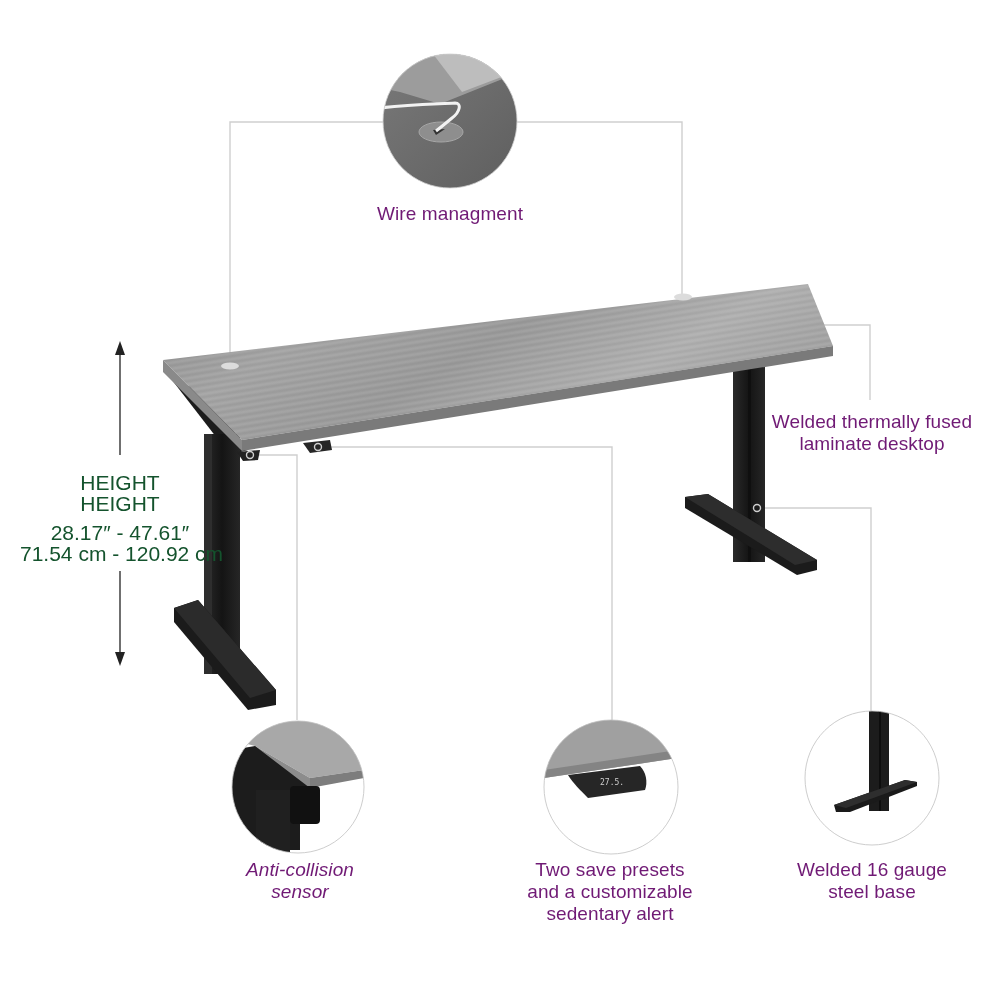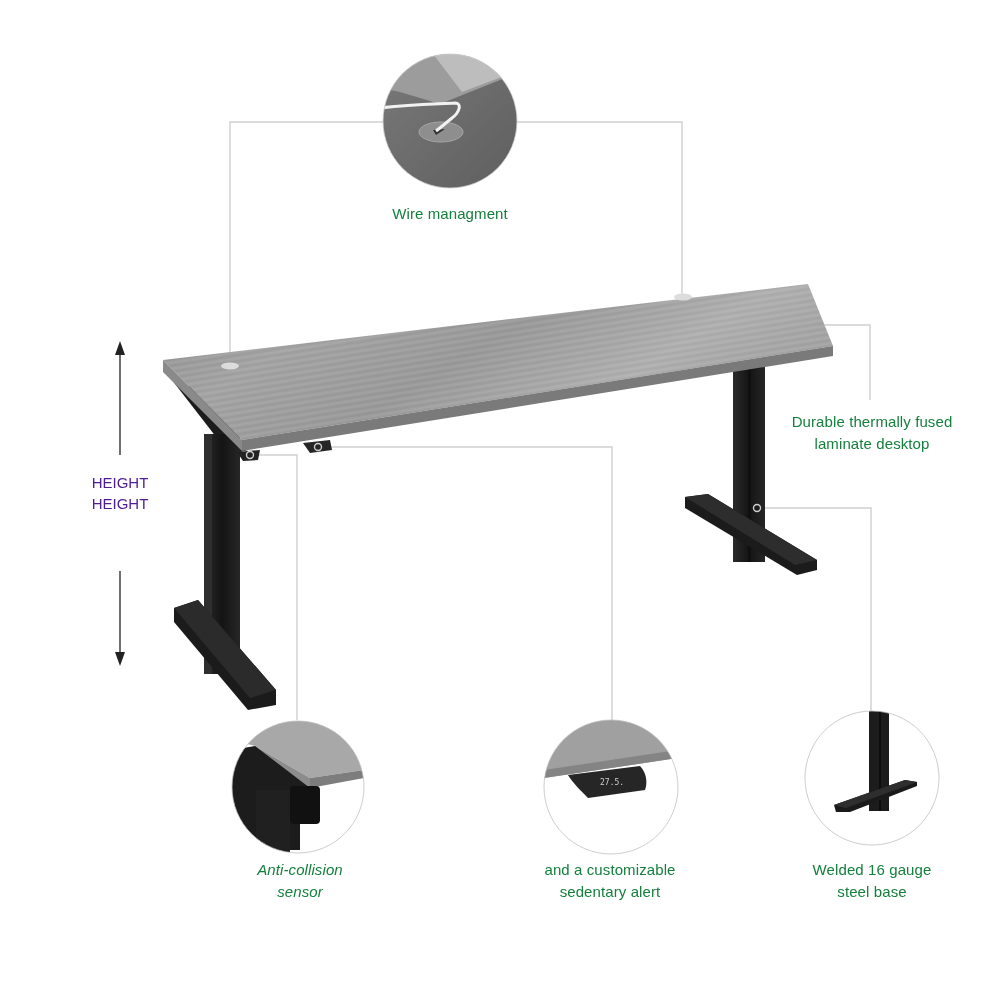--- a/index.html
+++ b/index.html
@@ -1,24 +1,24 @@
 <!DOCTYPE html>
 <html><head>
 <meta charset="utf-8">
 <style>
   html, body { margin: 0; padding: 0; background: #ffffff; }
   body { width: 1000px; height: 1000px; position: relative; overflow: hidden;
          font-family: "Liberation Sans", "DejaVu Sans", sans-serif; color: #222222; }
   .stage { position: absolute; left: 0; top: 0; width: 1000px; height: 1000px; }
   svg.art { position: absolute; left: 0; top: 0; }
-  .label { position: absolute; text-align: center; font-size: 15px; line-height: 22px;
-           color: #15803d; font-weight: 300; letter-spacing: 0.1px; }
+  .label { position: absolute; text-align: center; font-size: 19px; line-height: 22px;
+           color: #701a75; font-weight: 300; letter-spacing: 0.1px; }
   .label span { display: block; white-space: nowrap; }
   .height-block { position: absolute; left: 20px; top: 472px; width: 200px; text-align: center;
-                  font-size: 15px; color: #4c1d95; line-height: 21px; }
+                  font-size: 21px; color: #14532d; line-height: 21px; }
   .height-block .title span { display: block; }
   .height-block .vals { margin-top: 8px; }
   .height-block .vals span { display: block; white-space: nowrap; }
 </style>
 </head>
 <body>
 
 <div class="stage">
 
   <svg class="art" width="1000" height="1000" viewBox="0 0 1000 1000">
@@ -153,37 +153,42 @@
       <polygon points="834,805 905,780 917,782 846,808" fill="#2e2e2e"></polygon>
     </g>
     <circle cx="872" cy="778" r="67" fill="none" stroke="#c0c0c0" stroke-width="0.8"></circle>
   </svg>
 
   <div class="height-block">
     <div class="title">
       <span>HEIGHT</span>
       <span>HEIGHT</span>
     </div>
+    <div class="vals">
+      <span>28.17″ - 47.61″</span>
+      <span>71.54 cm - 120.92 cm</span>
+    </div>
   </div>
 
   <div class="label" style="left:340px; top:203px; width:220px;">
     <span>Wire managment</span>
   </div>
 
   <div class="label" style="left:762px; top:411px; width:220px;">
-    <span>Durable thermally fused</span>
+    <span>Welded thermally fused</span>
     <span>laminate desktop</span>
   </div>
 
   <div class="label" style="left:200px; top:859px; width:200px;font-style:italic;">
     <span>Anti-collision</span>
     <span>sensor</span>
   </div>
 
   <div class="label" style="left:510px; top:859px; width:200px;">
+    <span>Two save presets</span>
     <span>and a customizable</span>
     <span>sedentary alert</span>
   </div>
 
   <div class="label" style="left:772px; top:859px; width:200px;text-align:center;">
     <span>Welded 16 gauge</span>
     <span>steel base</span>
   </div>
 
 </div>

